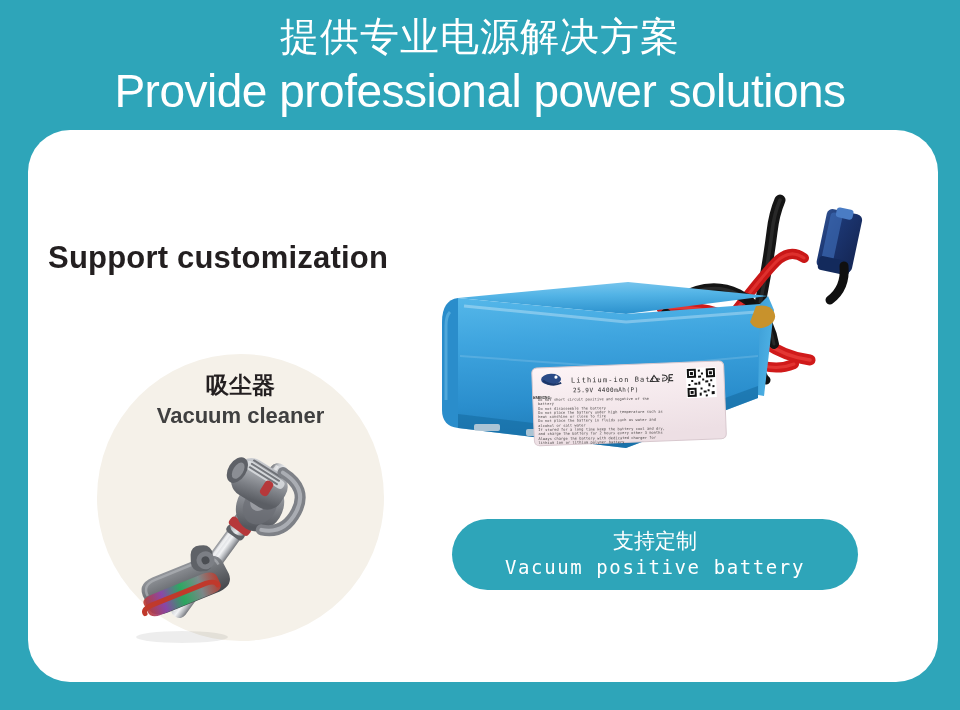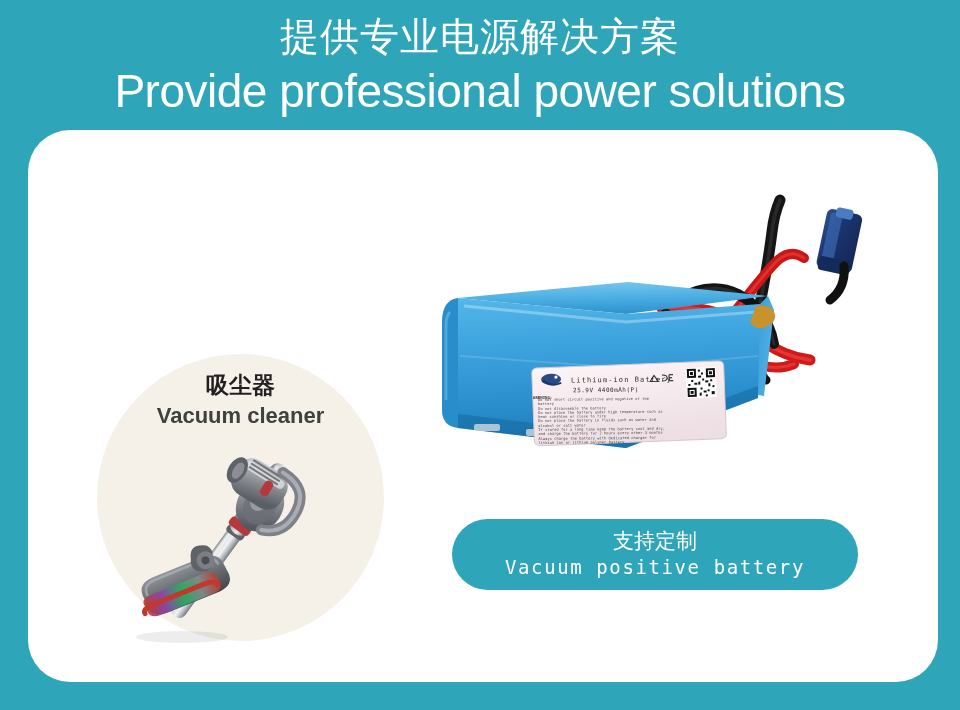--- a/index.html
+++ b/index.html
@@ -217,20 +217,21 @@
 
 <div id="stage">
 
   <div class="header">
     <div class="hdr-cn">提供专业电源解决方案</div>
     <div class="hdr-en">Provide professional power solutions</div>
   </div>
 
   <div class="card"></div>
 
+  <div class="lbl-en">Support customization</div>
 
   <div class="circle"></div>
   <div class="circ-cn">吸尘器</div>
   <div class="circ-en">Vacuum cleaner</div>
 
   <svg class="vacuum" viewBox="0 0 240 225">
     <defs>
       <linearGradient id="wandG" x1="0" y1="0" x2="1" y2="0">
         <stop offset="0" stop-color="#8d8f94"></stop>
         <stop offset="0.22" stop-color="#d6d8dc"></stop>

